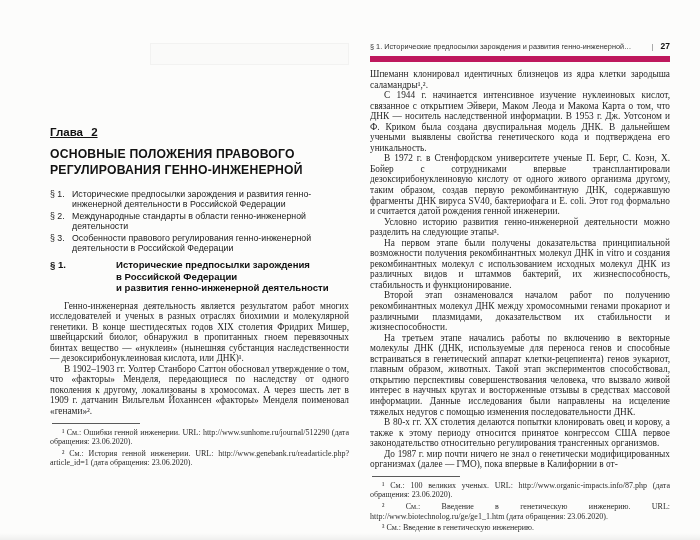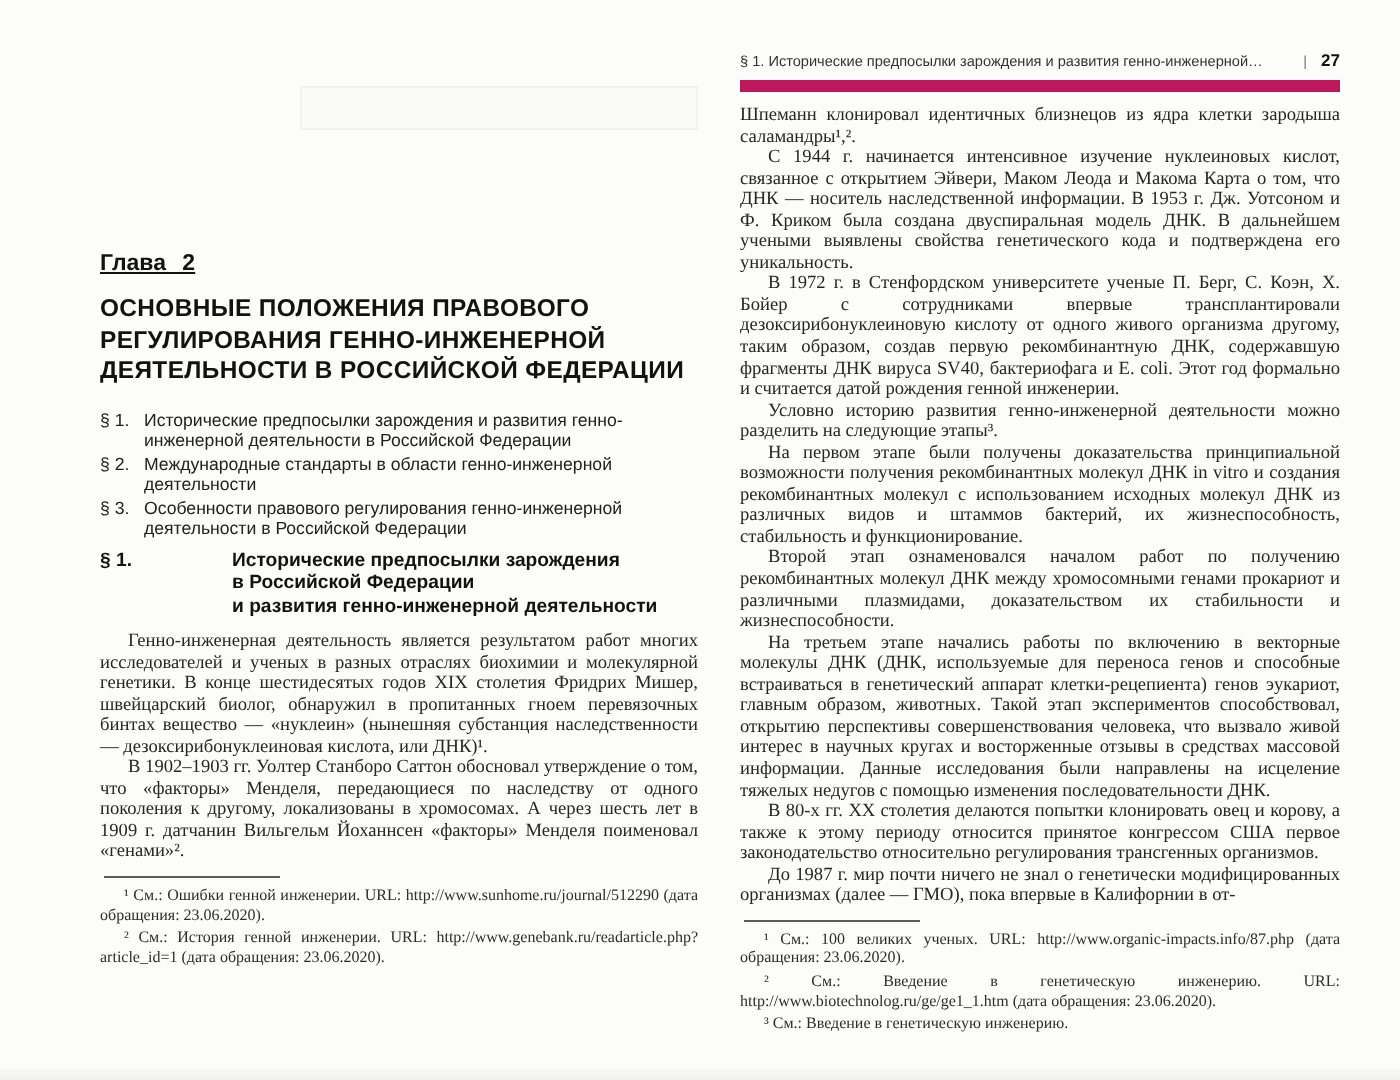--- a/index.html
+++ b/index.html
@@ -53,21 +53,21 @@
   
   .page-header {
     display:flex; align-items:baseline;
     font-family:"Liberation Sans", sans-serif;
     font-size:7.3px; color:#333;
     border-bottom:6px solid #be185d;
     padding-bottom:5px; margin-bottom:7px;
   }
   .header-title { flex:1; white-space:nowrap; overflow:hidden; }
   .header-sep { margin:0 7px; color:#777; }
-  .header-page { font-weight:bold; font-size:8.5px; color:#111; font-family:"Liberation Sans", sans-serif; }
+  .header-page { font-weight:bold; font-size:8.5px; color:#111; font-family:"Liberation Sans", sans-serif;margin-top:16px; }
 
   
   .showthrough {
     position:absolute; left:150px; top:43px; width:197px; height:20px;
     border:1px solid rgba(0,0,0,0.03); background:rgba(0,0,0,0.006);
   }
   .bottom-shade {
     position:absolute; left:0; bottom:0; width:700px; height:7px;
     background:linear-gradient(to bottom, rgba(0,0,0,0), rgba(0,0,0,0.05));
   }
@@ -76,21 +76,20 @@
 <body>
 
 <div class="showthrough"></div>
 
 <div class="page page-left">
   <div class="chapter-label">Глава 2</div>
 
   <div class="chapter-title">
     <div>ОСНОВНЫЕ ПОЛОЖЕНИЯ ПРАВОВОГО</div>
     <div>РЕГУЛИРОВАНИЯ ГЕННО-ИНЖЕНЕРНОЙ</div>
-    <div>ДЕЯТЕЛЬНОСТИ В РОССИЙСКОЙ ФЕДЕРАЦИИ</div>
   </div>
 
   <div class="toc">
     <div class="toc-item">
       <span class="toc-num">§ 1.</span>
       <span class="toc-text">Исторические предпосылки зарождения и развития генно-инженерной деятельности в Российской Федерации</span>
     </div>
     <div class="toc-item">
       <span class="toc-num">§ 2.</span>
       <span class="toc-text">Международные стандарты в области генно-инженерной деятельности</span>

